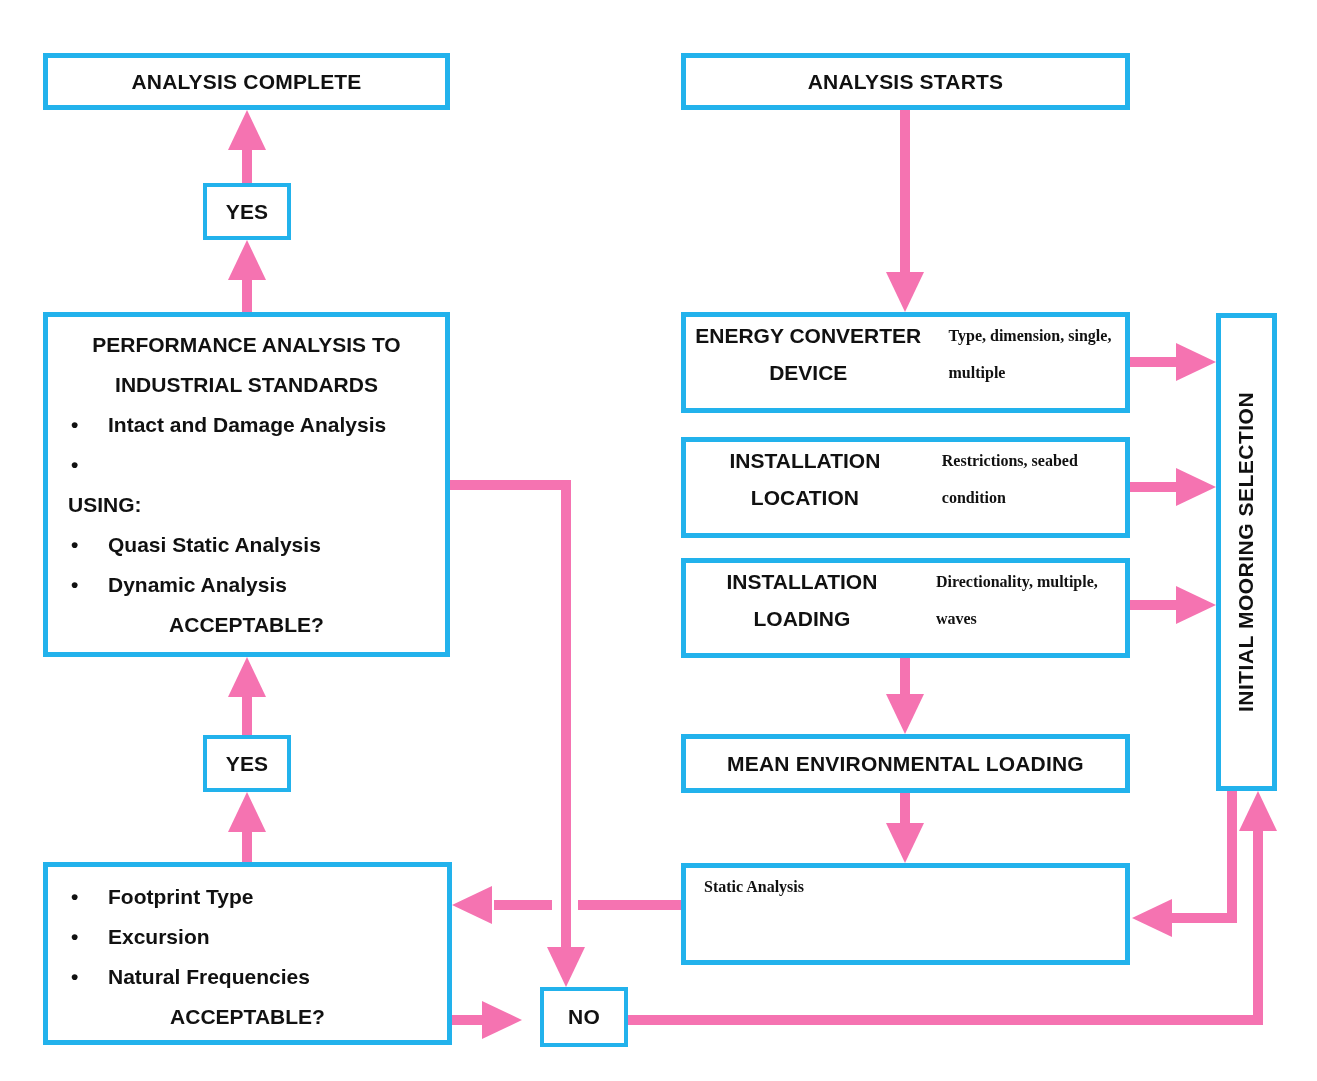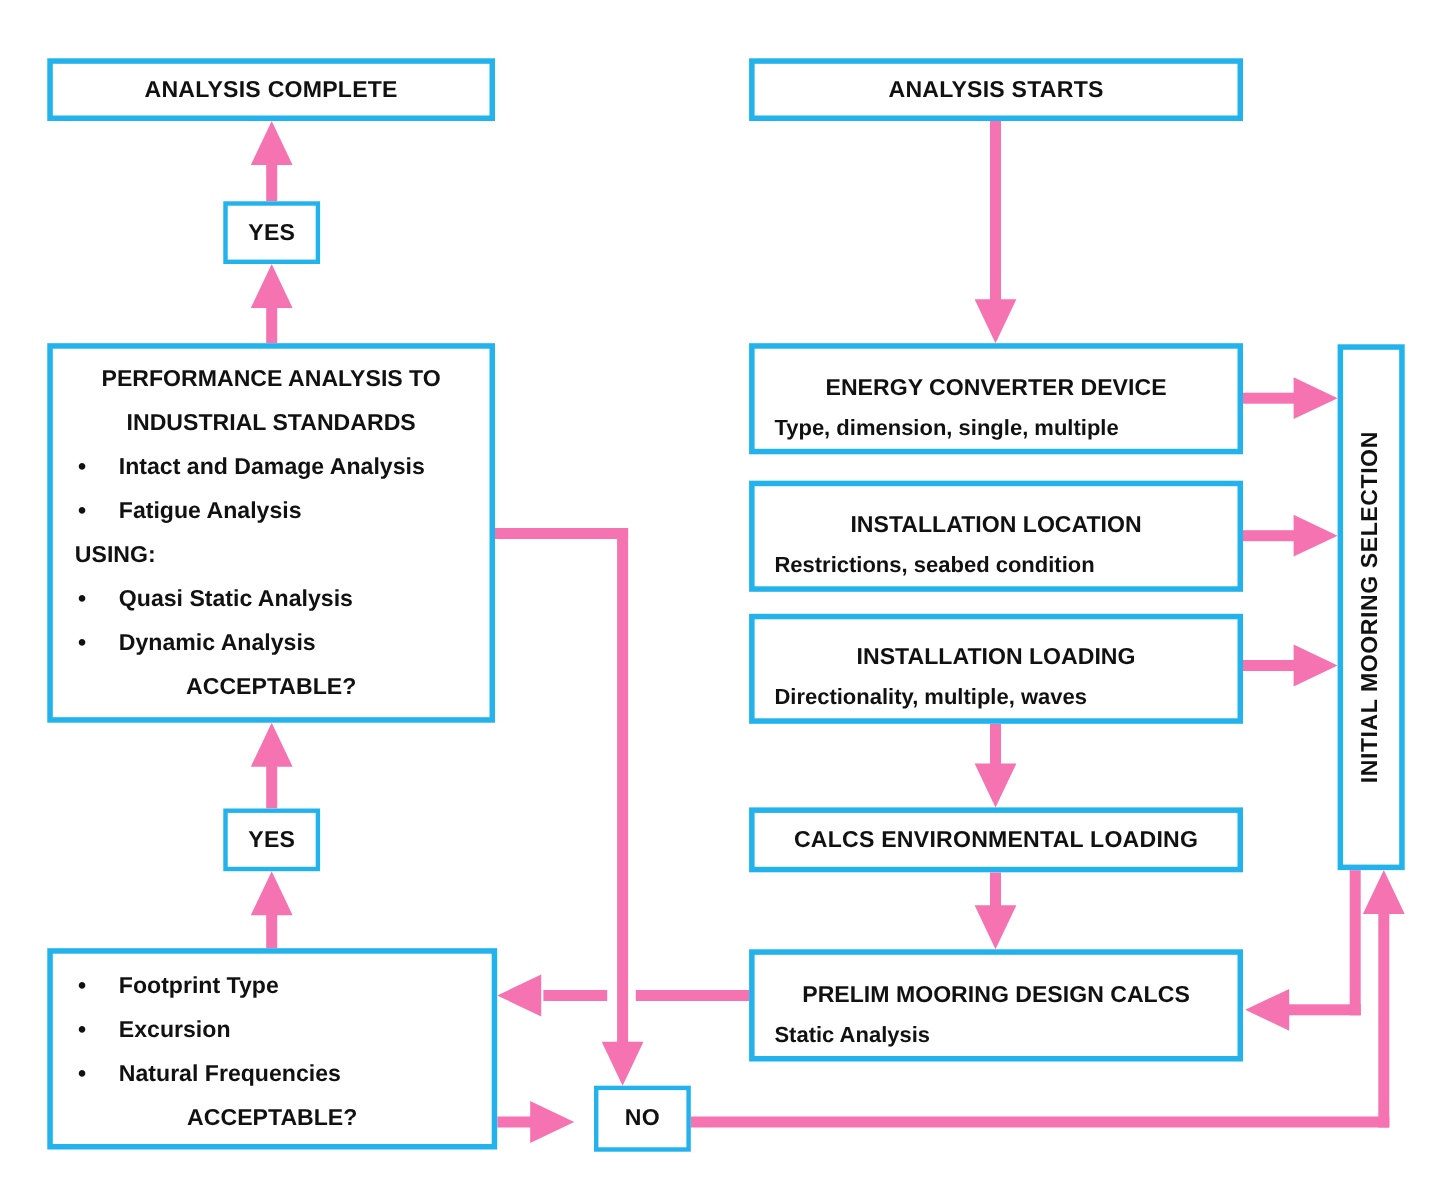--- a/index.html
+++ b/index.html
@@ -26,25 +26,25 @@
     text-align:center;
     font-size:21px;
     letter-spacing:0.2px;
   }
   .multi{padding-top:8px;font-size:21px;}
   .line{height:40px;line-height:40px;padding-left:20px;white-space:nowrap;}
   .line.center{padding-left:0;text-align:center;}
   .line.bullet{display:flex;}
   .line .b{display:inline-block;width:37px;padding-left:3px;flex:0 0 37px;}
   .two-line{
-    display:flex;flex-direction:column;justify-content:flex-end;
+    display:flex;flex-direction:row;justify-content:space-between;
     font-size:21px;
   }
   .two-line .t{line-height:37px;text-align:center;}
-  .two-line .s{line-height:37px;padding-left:18px;font-size:20px;}
+  .two-line .s{line-height:37px;padding-left:18px;font-size:16px;font-family:Liberation Serif, serif;}
   .crit{padding-top:10px;font-size:21px;}
   .ims{
     display:flex;align-items:center;justify-content:center;
   }
   .ims .vtext{
     transform:rotate(-90deg);
     white-space:nowrap;
     font-size:21px;
     letter-spacing:0.5px;
   }
@@ -150,21 +150,20 @@
 
   <div class="box multi" style="left:43px;top:312px;width:407px;height:345px">
     <div class="line center">PERFORMANCE ANALYSIS TO</div>
     <div class="line center">INDUSTRIAL STANDARDS</div>
     <div class="line bullet">
       <span class="b">•</span>
       <span>Intact and Damage Analysis</span>
     </div>
     <div class="line bullet">
       <span class="b">•</span>
-      <span>Fatigue Analysis</span>
     </div>
     <div class="line">USING:</div>
     <div class="line bullet">
       <span class="b">•</span>
       <span>Quasi Static Analysis</span>
     </div>
     <div class="line bullet">
       <span class="b">•</span>
       <span>Dynamic Analysis</span>
     </div>
@@ -204,25 +203,24 @@
     <div class="t">INSTALLATION LOCATION</div>
     <div class="s">Restrictions, seabed condition</div>
   </div>
 
   <div class="box two-line" style="left:681px;top:558px;width:449px;height:100px">
     <div class="t">INSTALLATION LOADING</div>
     <div class="s">Directionality, multiple, waves</div>
   </div>
 
   <div class="box center-one" style="left:681px;top:734px;width:449px;height:59px">
-    <span>CALCS ENVIRONMENTAL LOADING</span>
+    <span>MEAN ENVIRONMENTAL LOADING</span>
   </div>
 
   <div class="box two-line" style="left:681px;top:863px;width:449px;height:102px">
-    <div class="t">PRELIM MOORING DESIGN CALCS</div>
     <div class="s">Static Analysis</div>
   </div>
 
   <div class="box ims" style="left:1216px;top:313px;width:61px;height:478px">
     <span class="vtext">INITIAL MOORING SELECTION</span>
   </div>
 
 </div>
 
 </body></html>

